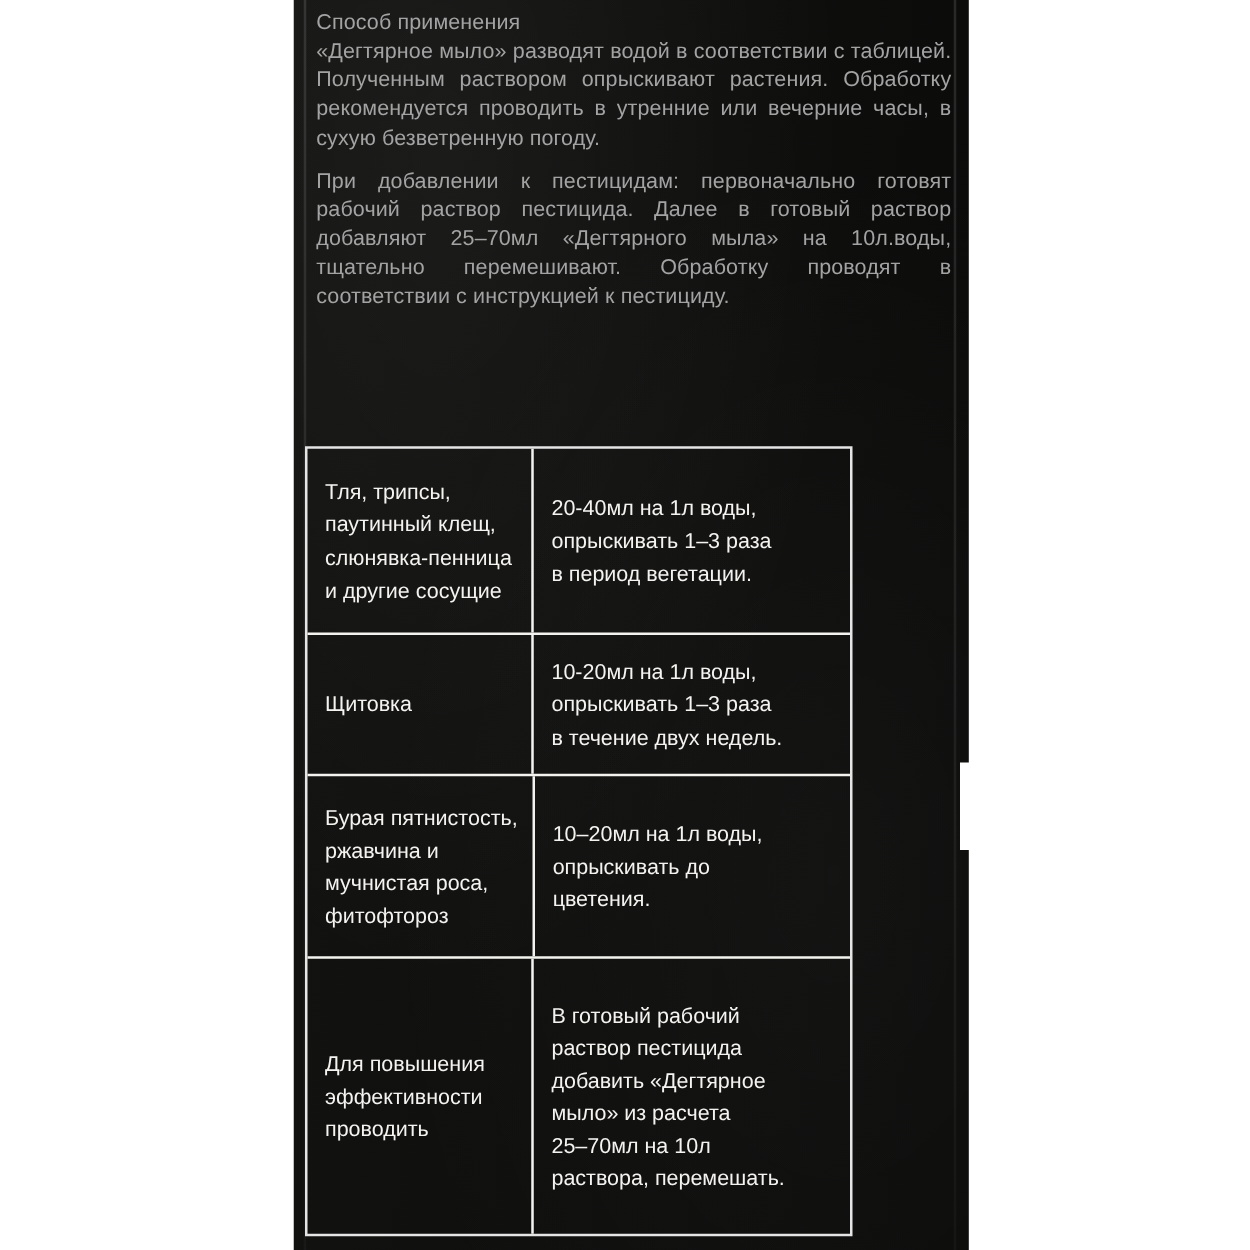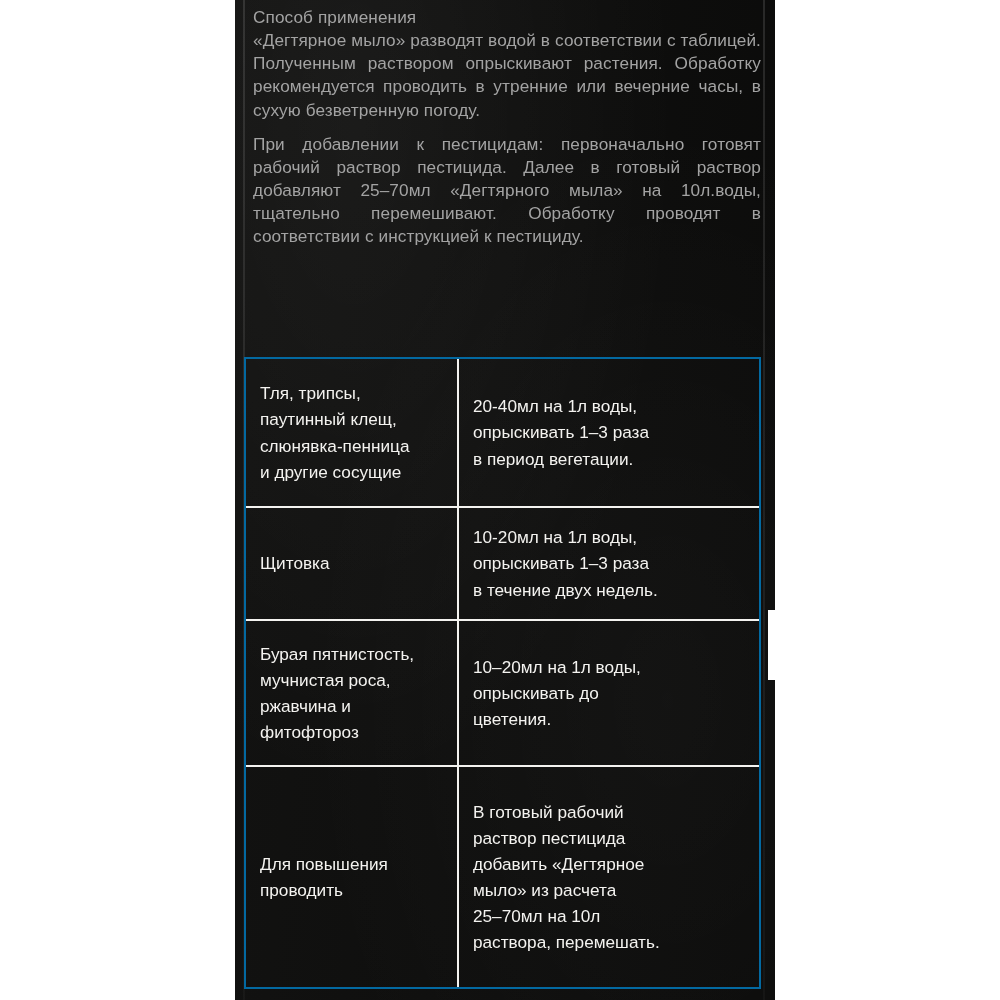--- a/index.html
+++ b/index.html
@@ -57,22 +57,22 @@
     letter-spacing: 0.1px;
   }
   .intro p { margin: 0; }
   .intro p.first-line { text-align: left; }
   .intro p.para2 { margin-top: 11px; }
 
   .table {
     position: absolute;
     left: 9px;
     top: 357px;
-    width: 517px;
-    border: 2px solid #0369a1;
+    width: 438px;
+    border: 2px solid #e5e5e5;
     box-sizing: border-box;
   }
   .row {
     display: flex;
     border-bottom: 2px solid #f4f3f0;
     box-sizing: border-box;
   }
   .row:last-child { border-bottom: none; }
   .cell {
     color: #f4f3f0;
@@ -142,34 +142,35 @@
         <div class="cell right">
           <div>10-20мл на 1л воды,</div>
           <div>опрыскивать 1–3 раза</div>
           <div>в течение двух недель.</div>
         </div>
       </div>
 
       <div class="row r3">
         <div class="cell left">
           <div>Бурая пятнистость,</div>
+          <div>ржавчина и</div>
           <div>мучнистая роса,</div>
-          <div>ржавчина и</div>
           <div>фитофтороз</div>
         </div>
         <div class="cell right">
           <div>10–20мл на 1л воды,</div>
           <div>опрыскивать до</div>
           <div>цветения.</div>
         </div>
       </div>
 
       <div class="row r4">
         <div class="cell left">
           <div>Для повышения</div>
+          <div>эффективности</div>
           <div>проводить</div>
         </div>
         <div class="cell right">
           <div>В готовый рабочий</div>
           <div>раствор пестицида</div>
           <div>добавить «Дегтярное</div>
           <div>мыло» из расчета</div>
           <div>25–70мл на 10л</div>
           <div>раствора, перемешать.</div>
         </div>

